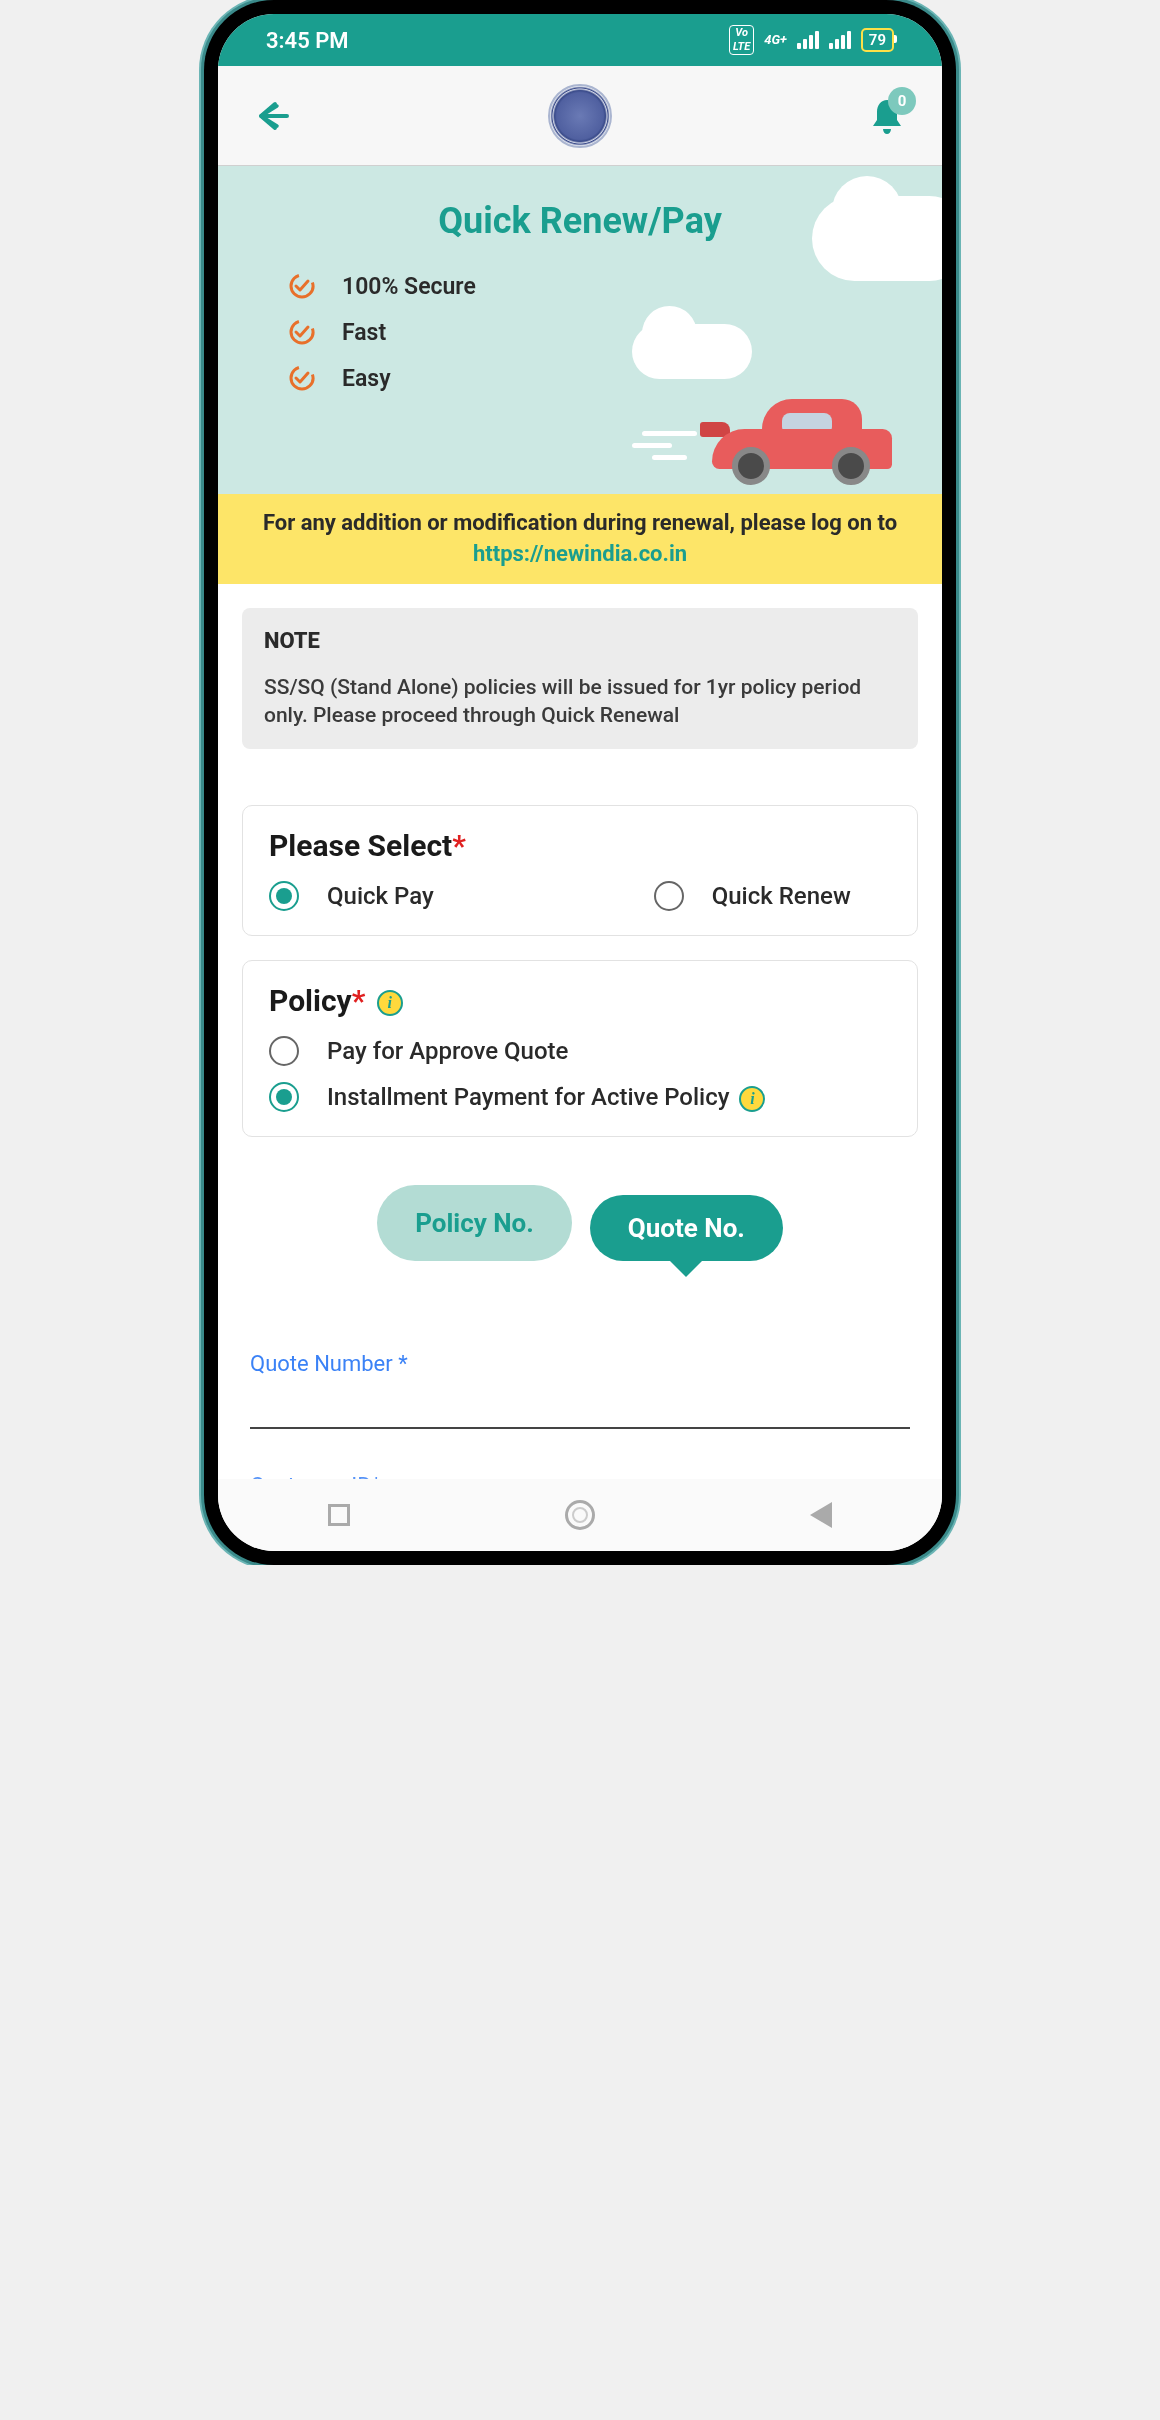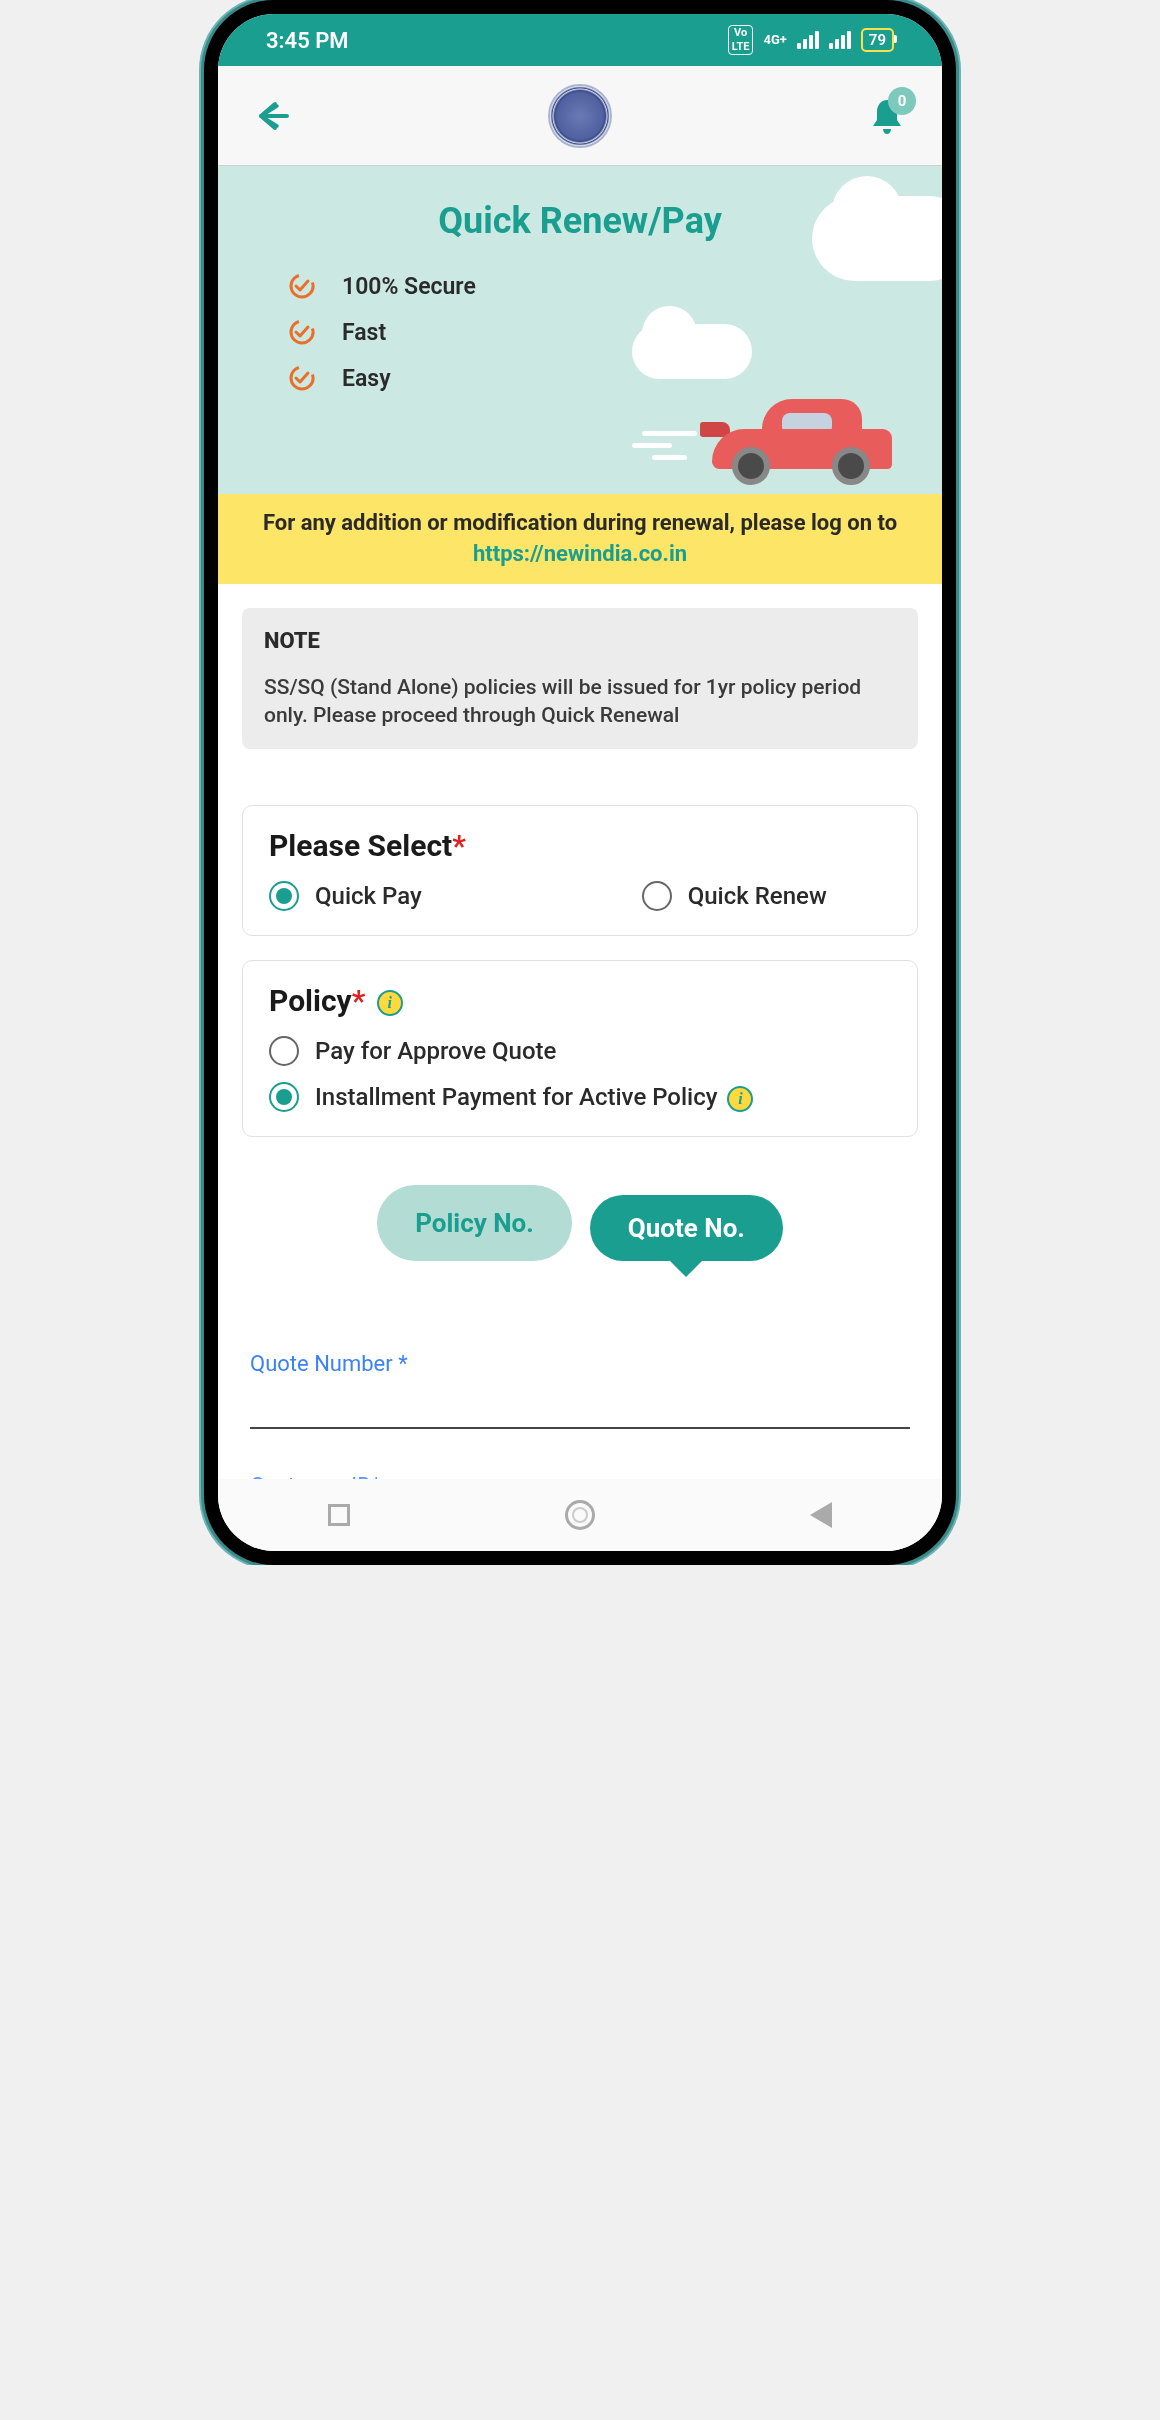--- a/index.html
+++ b/index.html
@@ -30,21 +30,21 @@
   justify-content: space-between;
   align-items: center;
   padding: 0 48px 0 48px;
   color: #fff;
   font-size: 22px;
   font-weight: 500;
   gap: 23px;
 }
 .status-left { font-weight: 600; }
 .status-right { display: flex; align-items: center; gap: 10px; font-size: 18px; }
-.sb-icon { display: inline-flex; align-items: center; }
+.sb-icon { display: inline-flex; align-items: center; font-style: italic; }
 .volte { border: 1.5px solid #fff; border-radius: 4px; padding: 0 3px; font-size: 11px; font-weight: 700; line-height: 14px; }
 .conn { font-size: 13px; font-weight: 700; line-height: 12px; text-align: center; }
 .bars { display: inline-flex; align-items: flex-end; gap: 2px; height: 18px; }
 .bars span { display: block; width: 4px; background: #fff; border-radius: 1px; }
 .bars span:nth-child(1){height:6px}.bars span:nth-child(2){height:10px}.bars span:nth-child(3){height:14px}.bars span:nth-child(4){height:18px}
 .batt { border: 2px solid #fde047; border-radius: 5px; padding: 1px 6px; font-size: 15px; font-weight: 600; position: relative; }
 .batt::after { content:""; position:absolute; right:-5px; top:5px; width:3px; height:8px; background:#fff; border-radius:0 2px 2px 0; }
 
 .app-header {
   height: 100px;
@@ -114,21 +114,21 @@
   border-radius: 10px;
   padding: 22px 26px 24px;
   margin-bottom: 24px;
 }
 .card-title { font-size:30px; font-weight:700; color:#1a1a1a; margin-bottom:18px; }
 .req { color:#e02020; }
 .info-ic { display:inline-flex; width:26px; height:26px; background:#ffd93d; border:2px solid #1a9e8f; border-radius:50%; align-items:center; justify-content:center; font-size:16px; font-weight:900; color:#1a9e8f; font-style:italic; font-family: Georgia, serif; vertical-align:middle; margin-left:4px; }
 
 .radio-row { display:flex; gap:60px; }
 .radio-col { display:flex; flex-direction:column; gap:16px; }
-.radio-item { display:flex; align-items:center; gap:16px; cursor:pointer; }
+.radio-item { display:flex; align-items:center; gap:28px; cursor:pointer; }
 .radio { width:30px; height:30px; border:2.5px solid #666; border-radius:50%; display:flex; align-items:center; justify-content:center; flex-shrink:0; }
 .radio.checked { border-color:#1a9e8f; }
 .radio.checked::after { content:""; width:16px; height:16px; background:#1a9e8f; border-radius:50%; }
 .radio-label { font-size:24px; color:#2a2a2a; font-weight:500; }
 
 .toggle-row { display:flex; justify-content:center; gap:18px; margin:48px 0 20px; position:relative; }
 .pill {
   padding: 18px 38px;
   border-radius: 40px;
   font-size: 26px;

